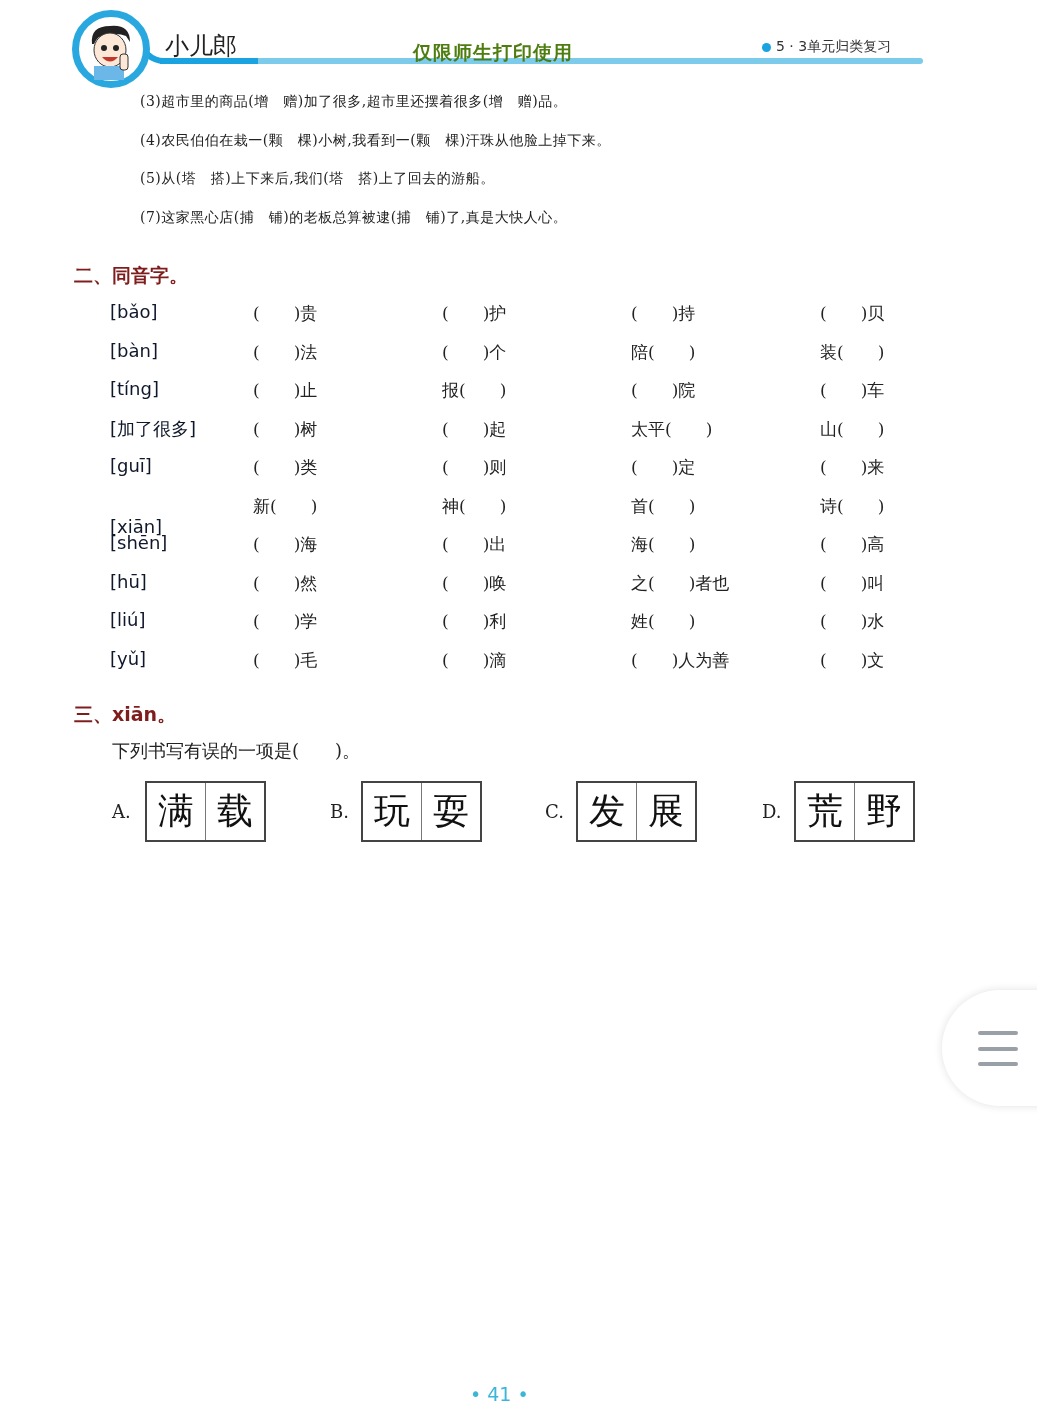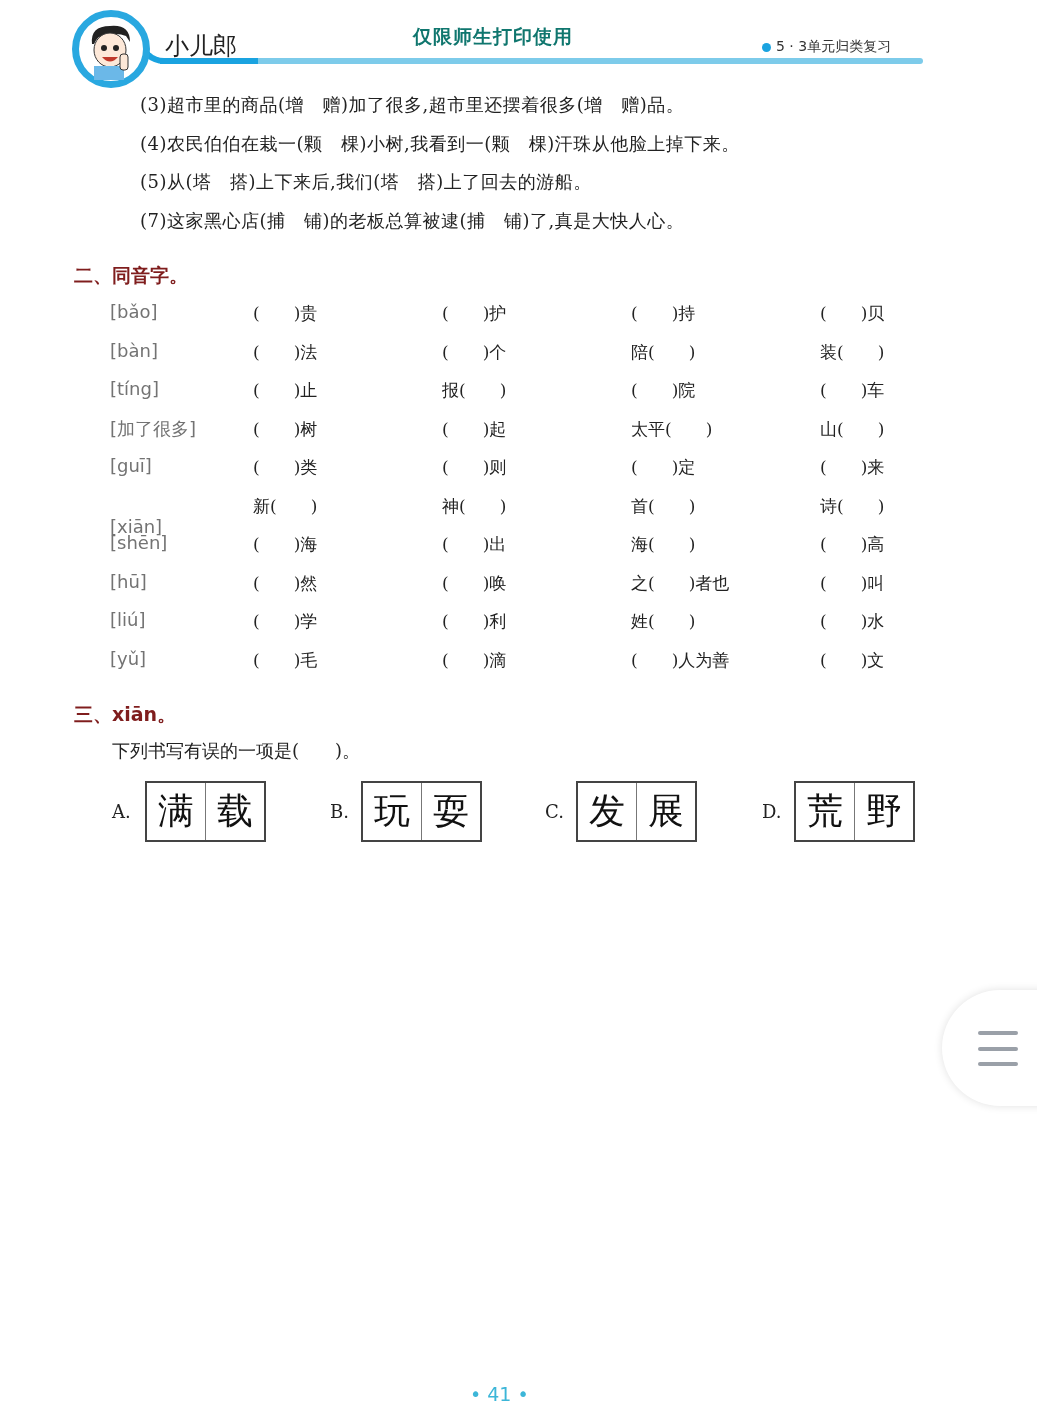--- a/index.html
+++ b/index.html
@@ -9,32 +9,32 @@
   
   .logo-ring { left:72px; top:10px; width:78px; height:78px; border-radius:50%;
                border:7px solid #29a8e0; box-sizing:border-box; background:#fff; }
   .logo-face { left:86px; top:22px; width:50px; height:58px; }
   .brand { left:165px; top:30px; font-family:"DejaVu Sans","Liberation Sans",sans-serif;
            font-size:24px; color:#222; }
   .curve { left:138px; top:38px; width:30px; height:26px; border-bottom:6px solid #1aa3e0;
            border-left:6px solid #1aa3e0; border-bottom-left-radius:26px; box-sizing:border-box; }
   .bar-dark { left:160px; top:58px; width:98px; height:6px; background:#1aa3e0; }
   .bar-light { left:258px; top:58px; width:665px; height:6px; background:#7dcbea; border-radius:0 3px 3px 0; }
-  .restrict { left:413px; top:24px; font-family:"DejaVu Sans","Liberation Sans",sans-serif;
-              font-size:19px; font-weight:bold; color:#0f766e; letter-spacing:1px; }
+  .restrict { left:413px; top:40px; font-family:"DejaVu Sans","Liberation Sans",sans-serif;
+              font-size:19px; font-weight:bold; color:#4d7c0f; letter-spacing:1px; }
   .unit { left:762px; top:38px; font-family:"DejaVu Sans","Liberation Sans",sans-serif;
           font-size:14px; color:#333; display:flex; align-items:center; gap:5px; }
   .unit-dot { width:9px; height:9px; border-radius:50%; background:#1aa3e0; display:inline-block; }
   
-  .sent { left:140px; font-size:18px; letter-spacing:0.5px; white-space:pre; }
+  .sent { left:140px; font-size:14px; letter-spacing:0.5px; white-space:pre; }
   
   .sec { left:74px; font-family:"DejaVu Sans","Liberation Sans",sans-serif; font-size:19px;
          color:#7f1d1d; font-weight:bold; }
   
-  .py { left:110px; font-family:"DejaVu Sans","Liberation Sans",sans-serif; font-size:18px; color:#737373; }
+  .py { left:110px; font-family:"DejaVu Sans","Liberation Sans",sans-serif; font-size:18px; color:#0f172a; }
   .cell { font-size:17px; white-space:pre; }
   
   .q { left:112px; top:739px; font-size:18px; white-space:pre; }
   .opt-label { font-size:18px; top:801px; }
   .box { top:781px; width:121px; height:61px; border:2px solid #444; box-sizing:border-box; display:flex; }
   .box span { flex:1; display:flex; align-items:center; justify-content:center;
               font-family:"DejaVu Serif","Liberation Serif",serif; font-size:36px; color:#111; }
   .box span + span { border-left:1px solid #777; }
   
   .side-menu { left:942px; top:990px; width:110px; height:116px; border-radius:58px 0 0 58px;

